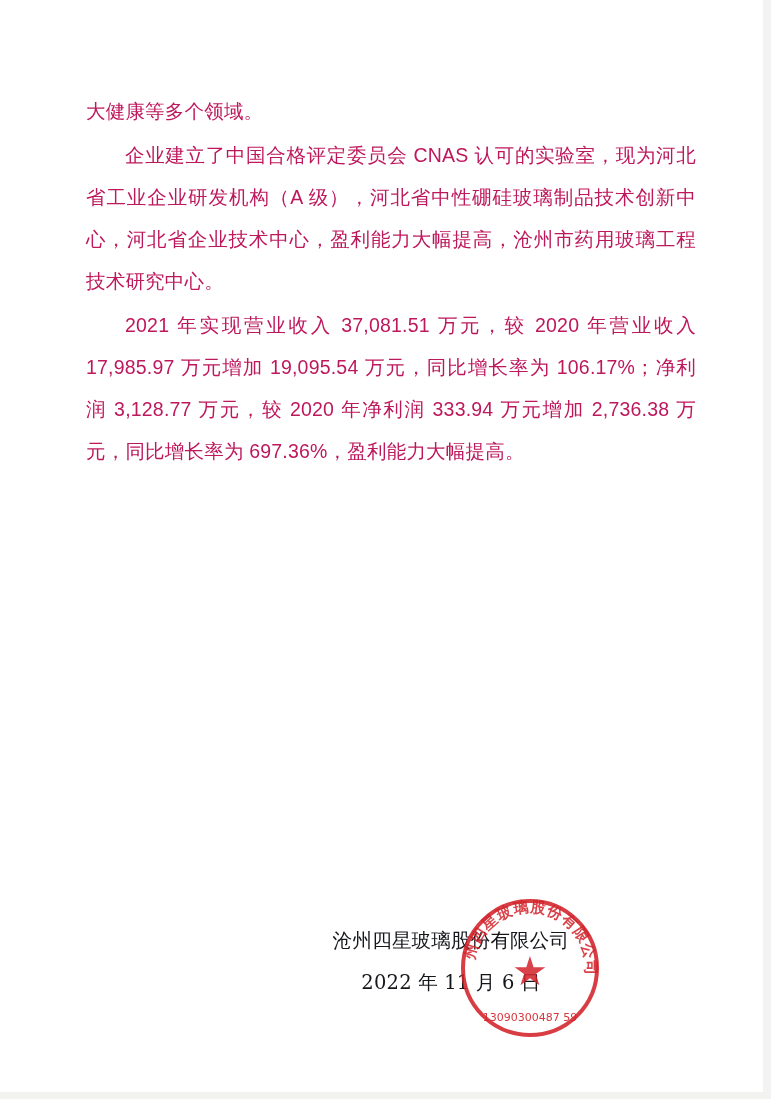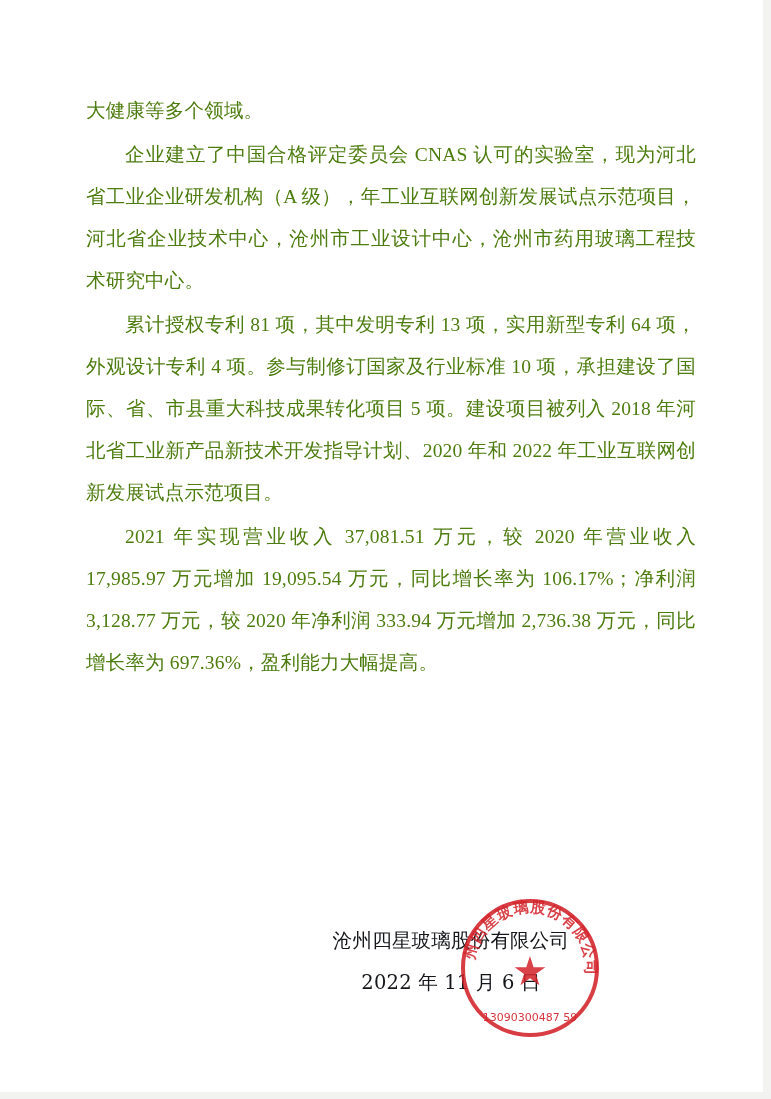--- a/index.html
+++ b/index.html
@@ -34,25 +34,25 @@
   .content {
     position: absolute;
     left: 86px;
     top: 90px;
     width: 610px;
   }
   p.para {
     margin: 0 0 2px 0;
     font-size: 19.5px;
     line-height: 42px;
-    color: #4d7c0f;
+    color: #be185d;
     text-align: justify;
     text-justify: inter-ideograph;
     letter-spacing: 0.2px;
-    font-family: Liberation Serif, serif;
+    font-family: Liberation Sans, sans-serif;
   }
   p.indent {
     text-indent: 2em;
   }
   .sign-block {
     position: absolute;
     left: 86px;
     top: 920px;
     width: 610px;
     text-align: center;
@@ -90,22 +90,21 @@
 </head>
 <body>
 
 <div class="page">
 
   <div class="scan-edge-right"></div>
   <div class="scan-edge-bottom"></div>
 
   <div class="content">
     <p class="para">大健康等多个领域。</p>
-    <p class="para indent">企业建立了中国合格评定委员会 CNAS 认可的实验室，现为河北省工业企业研发机构（A 级），年工业互联网创新发展试点示范项目，河北省企业技术中心，沧州市工业设计中心，沧州市药用玻璃工程技术研究中心。</p>
-    <p class="para indent">累计授权专利 81 项，其中发明专利 13 项，实用新型专利 64 项，外观设计专利 4 项。参与制修订国家及行业标准 10 项，承担建设了国际、省、市县重大科技成果转化项目 5 项。建设项目被列入 2018 年河北省工业新产品新技术开发指导计划、2020 年和 2022 年工业互联网创新发展试点示范项目。</p>
+    <p class="para indent">企业建立了中国合格评定委员会 CNAS 认可的实验室，现为河北省工业企业研发机构（A 级），河北省中性硼硅玻璃制品技术创新中心，河北省企业技术中心，盈利能力大幅提高，沧州市药用玻璃工程技术研究中心。</p>
     <p class="para indent">2021 年实现营业收入 37,081.51 万元，较 2020 年营业收入 17,985.97 万元增加 19,095.54 万元，同比增长率为 106.17%；净利润 3,128.77 万元，较 2020 年净利润 333.94 万元增加 2,736.38 万元，同比增长率为 697.36%，盈利能力大幅提高。</p>
   </div>
 
   <div class="sign-block">
     <div class="sign-line">沧州四星玻璃股份有限公司</div>
     <div class="sign-line">2022 年 11 月 6 日</div>
   </div>
 
   <div class="seal">
     <svg width="150" height="150" viewBox="0 0 150 150" xmlns="http://www.w3.org/2000/svg">

